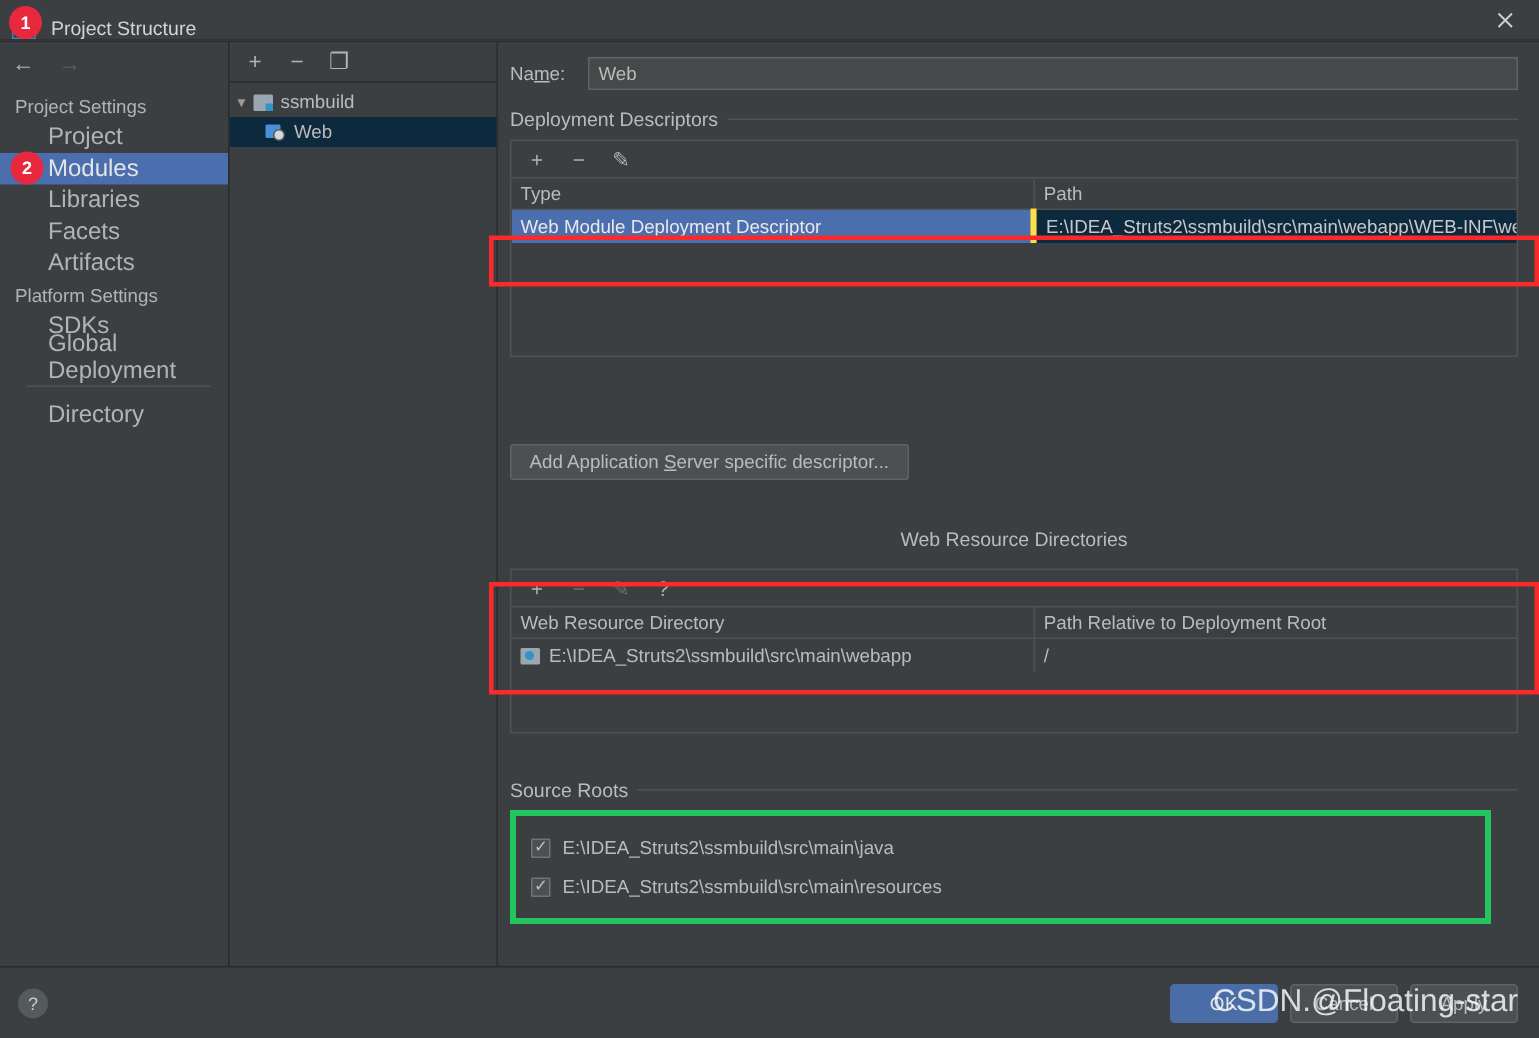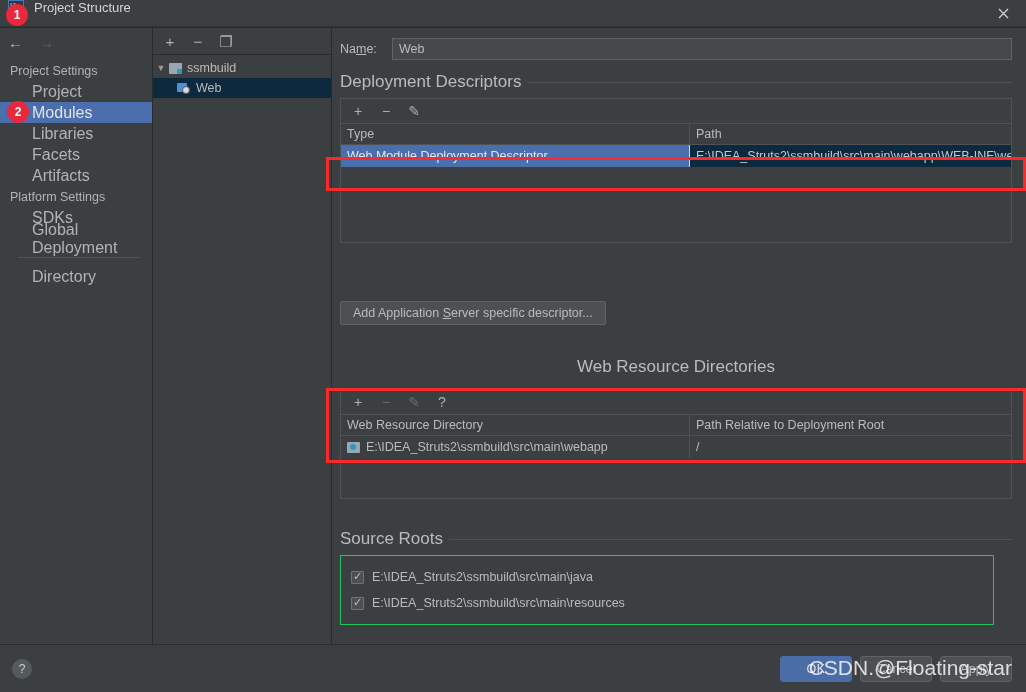--- a/index.html
+++ b/index.html
@@ -26,21 +26,21 @@
     display: flex;
     flex-direction: column;
   }
 
   
   .titlebar {
     height: 26px;
     min-height: 26px;
     background: #3c3f41;
     display: flex;
-    align-items: flex-start;
+    align-items: flex-end;
     position: relative;
     border-bottom: 1px solid #323232;
   }
   .app-icon {
     width: 16px; height: 16px;
     margin-left: 8px;
     position: relative;
     background: #2d3a4a;
     border: 1px solid #4a7ab5;
     box-sizing: border-box;
@@ -254,21 +254,21 @@
     align-items: center;
   }
 
   
   .group-head {
     display: flex;
     align-items: center;
     gap: 6px;
     margin: 12px 14px 0 8px;
     color: #bbbbbb;
-    font-size: 17px;
+    font-size: 13px;
   }
   .group-head .rule {
     flex: 1;
     height: 1px;
     background: #4e5254;
   }
 
   .panel {
     margin: 6px 14px 0 8px;
     border: 1px solid #4e5254;
@@ -308,21 +308,21 @@
     padding: 0 0 0 6px;
     border-right: 1px solid #4e5254;
     white-space: nowrap;
     overflow: hidden;
   }
   table.grid td:last-child { border-right: none; }
 
   tr.row-selected td.cell-type {
     background: #4b6eaf;
     color: #e8e8e8;
-    border-right: 1px solid #fde047;
+    border-right: 4px solid #fde047;
   }
   tr.row-selected td.cell-path {
     background: #0d293e;
     color: #c8c8c8;
   }
 
   .dd-body { height: 75px; }
   .wr-body { height: 40px; }
 
   .btn {
@@ -350,21 +350,21 @@
     content:"";
     position:absolute;
     left:3px; top:2px;
     width:6px; height:6px;
     border-radius:50%;
     background:#3592c4;
   }
 
   .srcroot-box {
     margin: 6px 32px 0 8px;
-    border: 1px solid #22c55e;
+    border: 4px solid #22c55e;
     padding: 8px 0 8px 0;
   }
   .src-row {
     height: 26px;
     display: flex;
     align-items: center;
     padding-left: 10px;
     font-size: 12.5px;
     color: #bbbbbb;
   }

